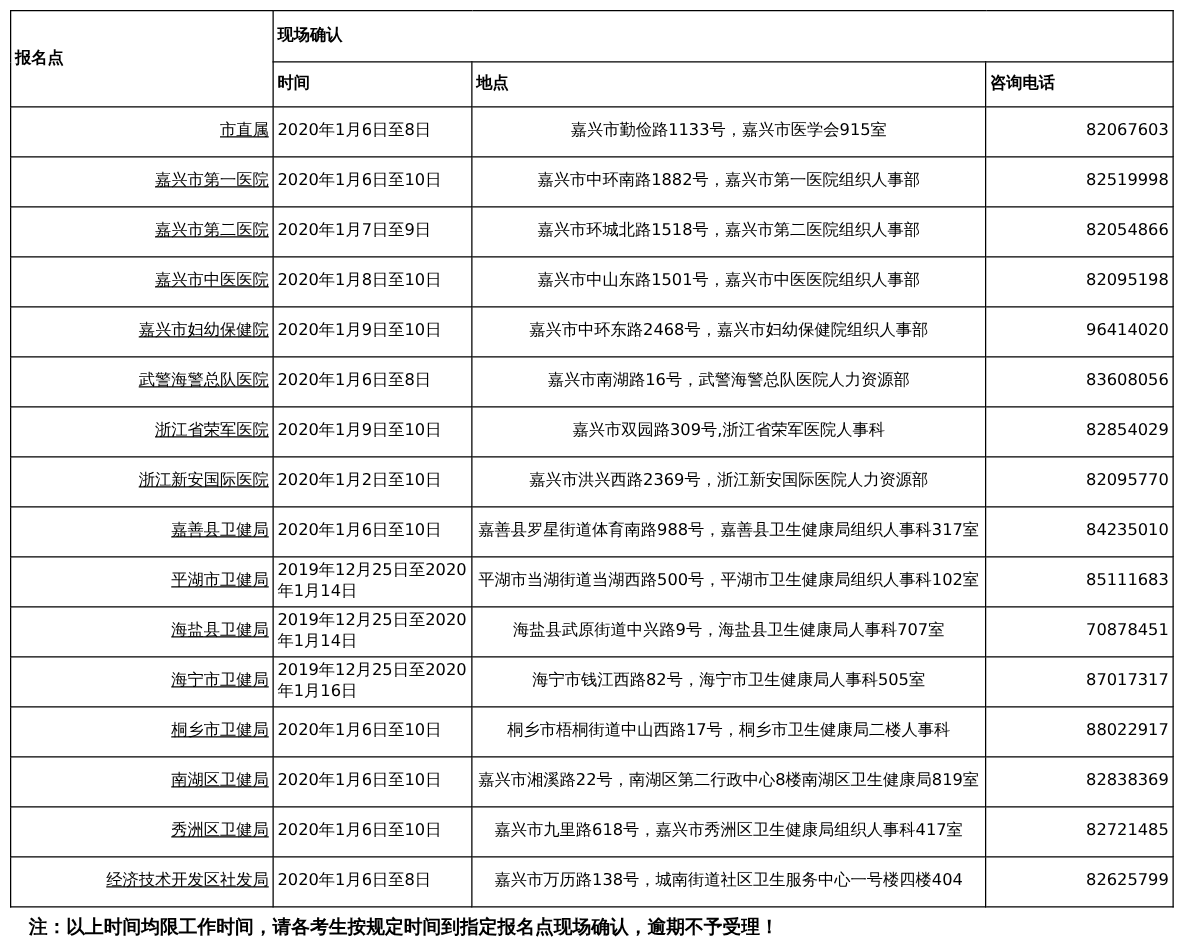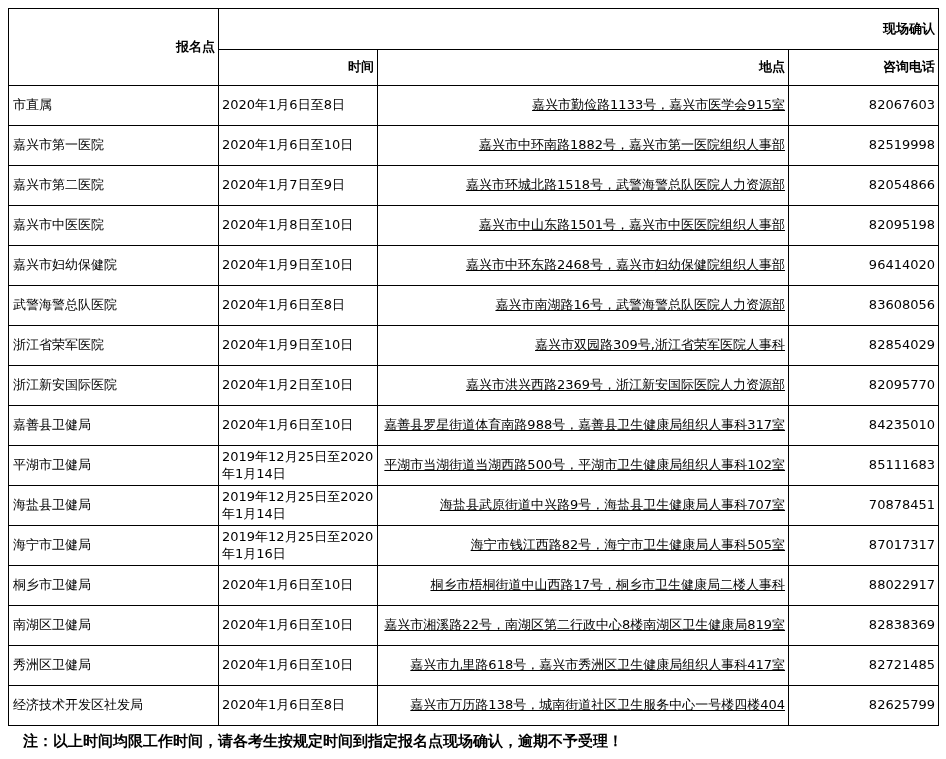--- a/index.html
+++ b/index.html
@@ -27,30 +27,30 @@
   .confirm-table th,
   .confirm-table td {
     border: 1px solid #000000;
     font-size: 13px;
     line-height: 1.3;
     vertical-align: middle;
     background: #ffffff;
   }
   .confirm-table th {
     font-weight: bold;
-    text-align: right;
+    text-align: left;
     padding: 2px 3px;
   }
   .confirm-table thead tr.h1 { height: 41px; }
   .confirm-table thead tr.h2 { height: 36px; margin-left: 36px; }
   .confirm-table tbody tr { height: 40px; }
   .confirm-table td { padding: 1px 3px; }
-  .confirm-table td.cell-site     { text-align: left;   padding-left: 4px; }
+  .confirm-table td.cell-site     { text-align: right;   padding-left: 4px; text-decoration: underline; }
   .confirm-table td.cell-time     { text-align: left;   word-break: break-all; }
-  .confirm-table td.cell-location { text-align: right; text-decoration: underline; }
+  .confirm-table td.cell-location { text-align: center; }
   .confirm-table td.cell-phone    { text-align: right; }
   .footnote {
     position: absolute;
     left: 23px;
     top: 731px;
     width: 930px;
     font-size: 15px;
     font-weight: bold;
     line-height: 1.4;
     margin: 0;
@@ -88,21 +88,21 @@
         </tr>
         <tr>
           <td class="cell-site">嘉兴市第一医院</td>
           <td class="cell-time">2020年1月6日至10日</td>
           <td class="cell-location">嘉兴市中环南路1882号，嘉兴市第一医院组织人事部</td>
           <td class="cell-phone">82519998</td>
         </tr>
         <tr>
           <td class="cell-site">嘉兴市第二医院</td>
           <td class="cell-time">2020年1月7日至9日</td>
-          <td class="cell-location">嘉兴市环城北路1518号，武警海警总队医院人力资源部</td>
+          <td class="cell-location">嘉兴市环城北路1518号，嘉兴市第二医院组织人事部</td>
           <td class="cell-phone">82054866</td>
         </tr>
         <tr>
           <td class="cell-site">嘉兴市中医医院</td>
           <td class="cell-time">2020年1月8日至10日</td>
           <td class="cell-location">嘉兴市中山东路1501号，嘉兴市中医医院组织人事部</td>
           <td class="cell-phone">82095198</td>
         </tr>
         <tr>
           <td class="cell-site">嘉兴市妇幼保健院</td>

